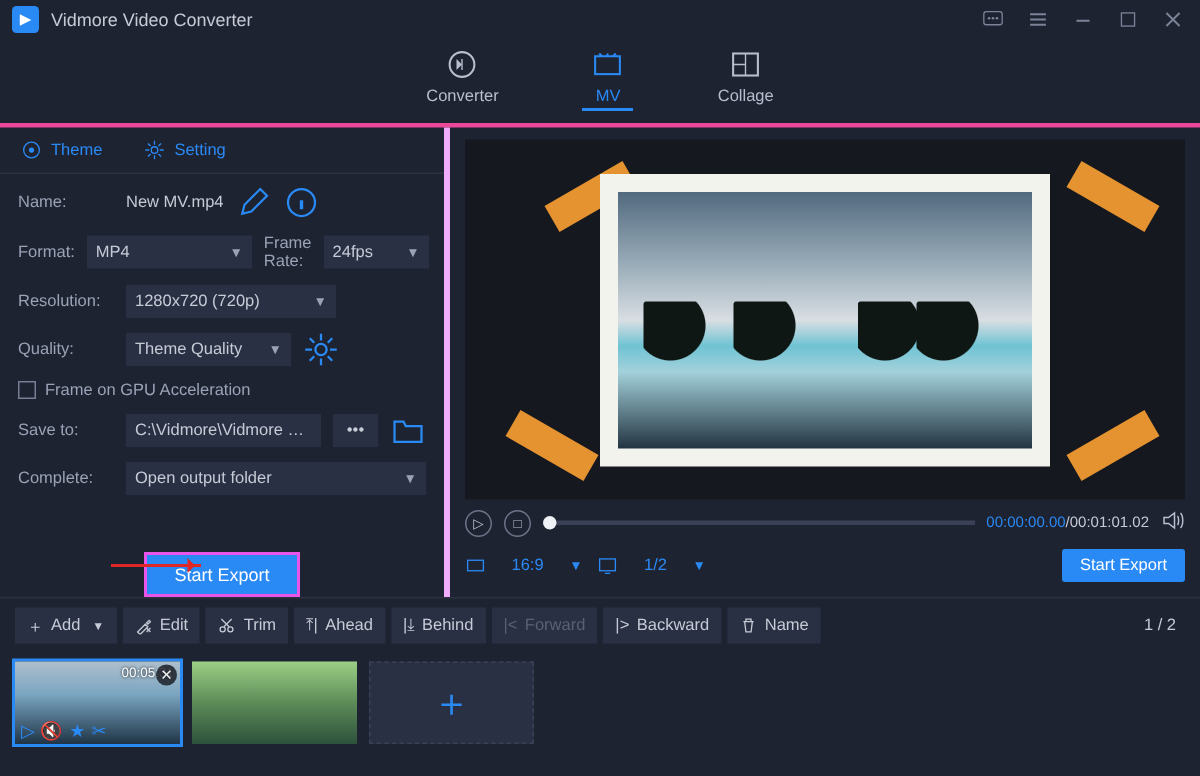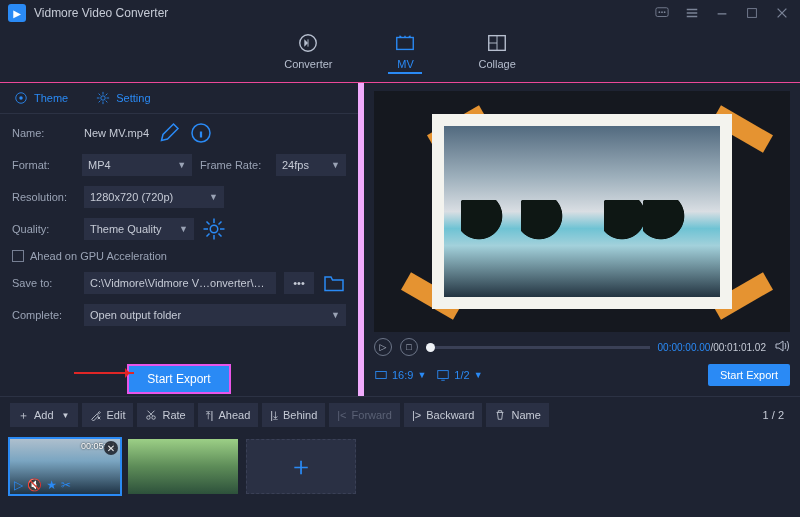--- a/index.html
+++ b/index.html
@@ -5,28 +5,28 @@
   *{box-sizing:border-box;margin:0;padding:0;font-family:"Segoe UI",Arial,sans-serif}
   body{background:#1e2332;width:800px;height:517px;overflow:hidden;color:#9aa3b5;font-size:11px}
   
   .titlebar{height:26px;display:flex;align-items:center;padding:0 8px;background:#1e2332}
   .logo{width:18px;height:18px;background:#2a8af5;border-radius:3px;display:flex;align-items:center;justify-content:center;margin-right:8px;font-size:10px;color:#fff}
   .titlebar .title{color:#c6cbd6;font-size:12px;flex:1}
   .win-btns{display:flex;gap:10px}
   .win-btn{width:20px;height:16px;display:flex;align-items:center;justify-content:center;color:#7b8497;cursor:pointer}
   .win-btn svg{width:14px;height:14px}
   
-  .topnav{display:flex;justify-content:center;gap:50px;padding:4px 0 8px;border-bottom:1px solid #ec4899}
+  .topnav{display:flex;justify-content:center;gap:50px;padding:4px 0 8px;border-bottom:3px solid #ec4899}
   .topnav-item{display:flex;flex-direction:column;align-items:center;gap:4px;color:#b7bfcf;cursor:pointer;padding:2px 6px}
   .topnav-item.active{color:#2a8af5;border-bottom:2px solid #2a8af5}
   .topnav-item svg{width:22px;height:22px}
   .topnav-item span{font-size:11px}
   
   .main{display:flex;height:calc(100% - 26px - 58px - 120px)}
-  .panel{width:364px;padding:0 0 10px;border-right:6px solid #f0abfc}
+  .panel{width:300px;padding:0 0 10px;border-right:4px solid #f0abfc}
   .sub-tabs{display:flex;border-bottom:1px solid #2c3244}
   .sub-tab{height:30px;display:flex;align-items:center;gap:6px;padding:0 14px;color:#2a8af5;cursor:pointer}
   .sub-tab.active{background:#2f3752}
   .sub-tab svg{width:14px;height:14px}
   .form{padding:8px 12px 0;display:flex;flex-direction:column;gap:10px}
   .row{display:flex;align-items:center;gap:8px}
   .lbl{width:64px;color:#9aa3b5;font-size:11px}
   .val{color:#c6cbd6}
   .select{background:#2a3044;border:none;color:#c6cbd6;height:22px;padding:0 6px;display:flex;align-items:center;justify-content:space-between;min-width:110px;cursor:pointer}
   .select .arrow{font-size:9px;color:#9aa3b5}
@@ -54,21 +54,21 @@
   .t4{bottom:26px;right:18px;transform:rotate(-30deg)}
   
   .transport{display:flex;align-items:center;gap:8px;padding:6px 0}
   .t-btn{width:18px;height:18px;border:1px solid #6c7588;border-radius:50%;display:flex;align-items:center;justify-content:center;color:#b7bfcf;cursor:pointer;font-size:9px}
   .track{flex:1;height:3px;background:#3a4056;position:relative;cursor:pointer}
   .track .dot{position:absolute;left:0;top:-3px;width:9px;height:9px;border-radius:50%;background:#eef1f6}
   .time{color:#2a8af5;font-size:10px}
   .time .dur{color:#c6cbd6}
   .vol{color:#b7bfcf;cursor:pointer}
   .ratio-bar{display:flex;align-items:center;gap:10px;padding:2px 0}
-  .ratio{color:#2a8af5;display:flex;align-items:center;gap:4px;cursor:pointer}
+  .ratio{color:#2a8af5;display:flex;align-items:center;gap:17px;cursor:pointer}
   .ratio svg{width:14px;height:14px}
   .ratio .arrow{font-size:9px}
   .export-btn{margin-left:auto;background:#2a8af5;color:#fff;border:none;padding:5px 12px;font-size:11px;cursor:pointer;border-radius:2px}
   
   .toolbar{display:flex;align-items:center;gap:4px;padding:6px 10px;border-top:1px solid #2c3244}
   .tbtn{background:#2a3044;height:24px;padding:0 8px;display:flex;align-items:center;gap:5px;color:#c6cbd6;cursor:pointer;font-size:11px}
   .tbtn.dis{color:#5a6175}
   .tbtn svg{width:12px;height:12px}
   .spacer{flex:1}
   .pager{color:#c6cbd6;padding-right:6px}
@@ -216,21 +216,21 @@
             <svg viewBox="0 0 16 16">
               <circle cx="8" cy="8" r="2.5" fill="none" stroke="currentColor"></circle>
               <path d="M8 1v3M8 12v3M1 8h3M12 8h3M3 3l2 2M11 11l2 2M13 3l-2 2M5 11l-2 2" stroke="currentColor"></path>
             </svg>
           </div>
       </div>
 
       <div class="row">
         <label class="chk">
           <span class="chk-box"></span>
-          <span>Ahead on GPU Acceleration</span>
+          <span>Frame on GPU Acceleration</span>
         </label>
       </div>
 
       <div class="row">
         <div class="lbl">Save to:</div>
         <div class="select path-sel">
           <span style="white-space:nowrap;overflow:hidden;text-overflow:ellipsis">C:\Vidmore\Vidmore V…onverter\MV Exported</span>
         </div>
         <div class="more">•••</div>
         <div class="icon-btn">
@@ -316,21 +316,21 @@
         <path d="M9 9l3 3M12 9l-3 3" stroke="currentColor"></path>
       </svg>
       <span>Edit</span>
     </div>
   <div class="tbtn">
       <svg viewBox="0 0 14 14">
         <circle cx="4" cy="10" r="2" fill="none" stroke="currentColor"></circle>
         <circle cx="10" cy="10" r="2" fill="none" stroke="currentColor"></circle>
         <path d="M5 8l6-6M9 8L3 2" stroke="currentColor"></path>
       </svg>
-      <span>Rate</span>
+      <span>Trim</span>
     </div>
   <div class="tbtn">
       <span>⤒|</span>
       <span>Ahead</span>
     </div>
   <div class="tbtn">
       <span>|⤓</span>
       <span>Behind</span>
     </div>
   <div class="tbtn dis">

